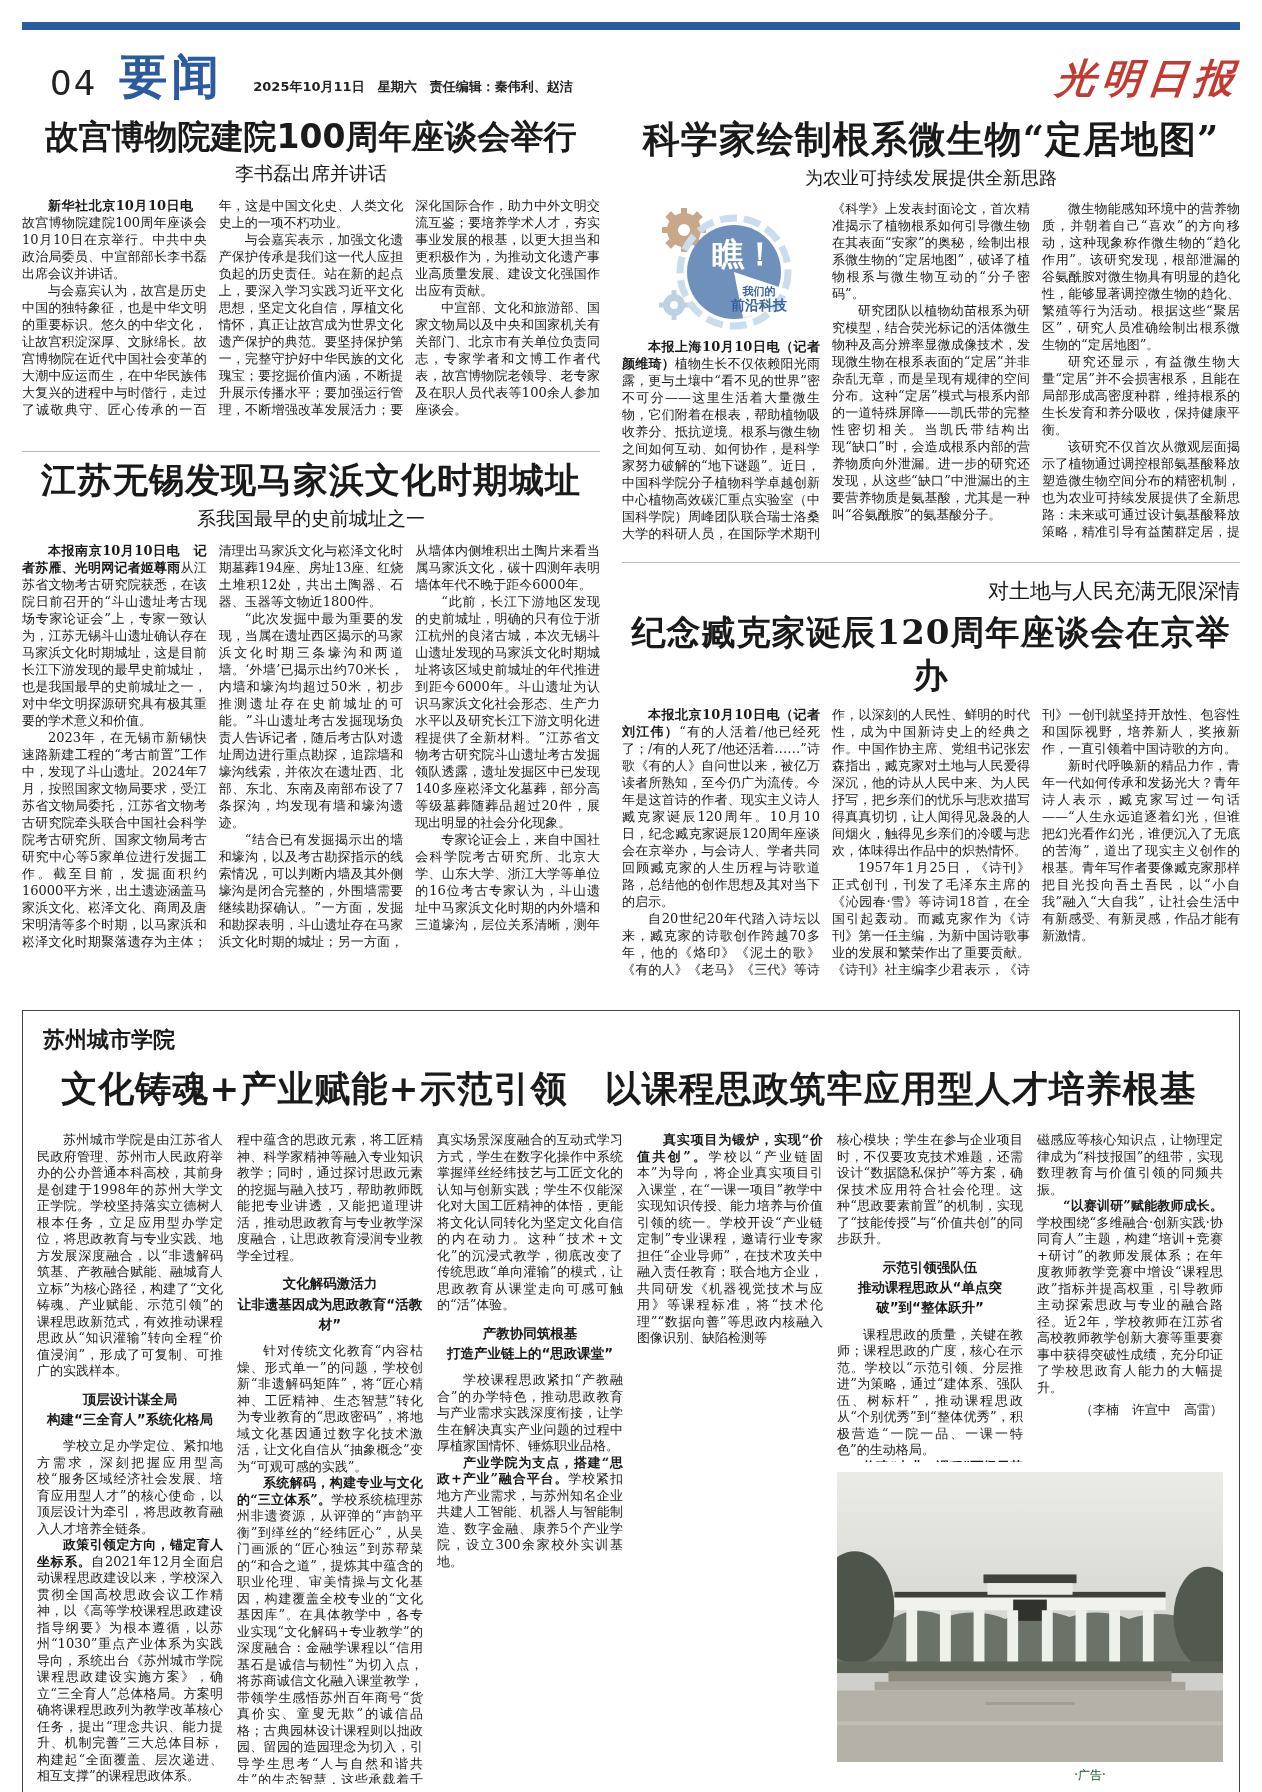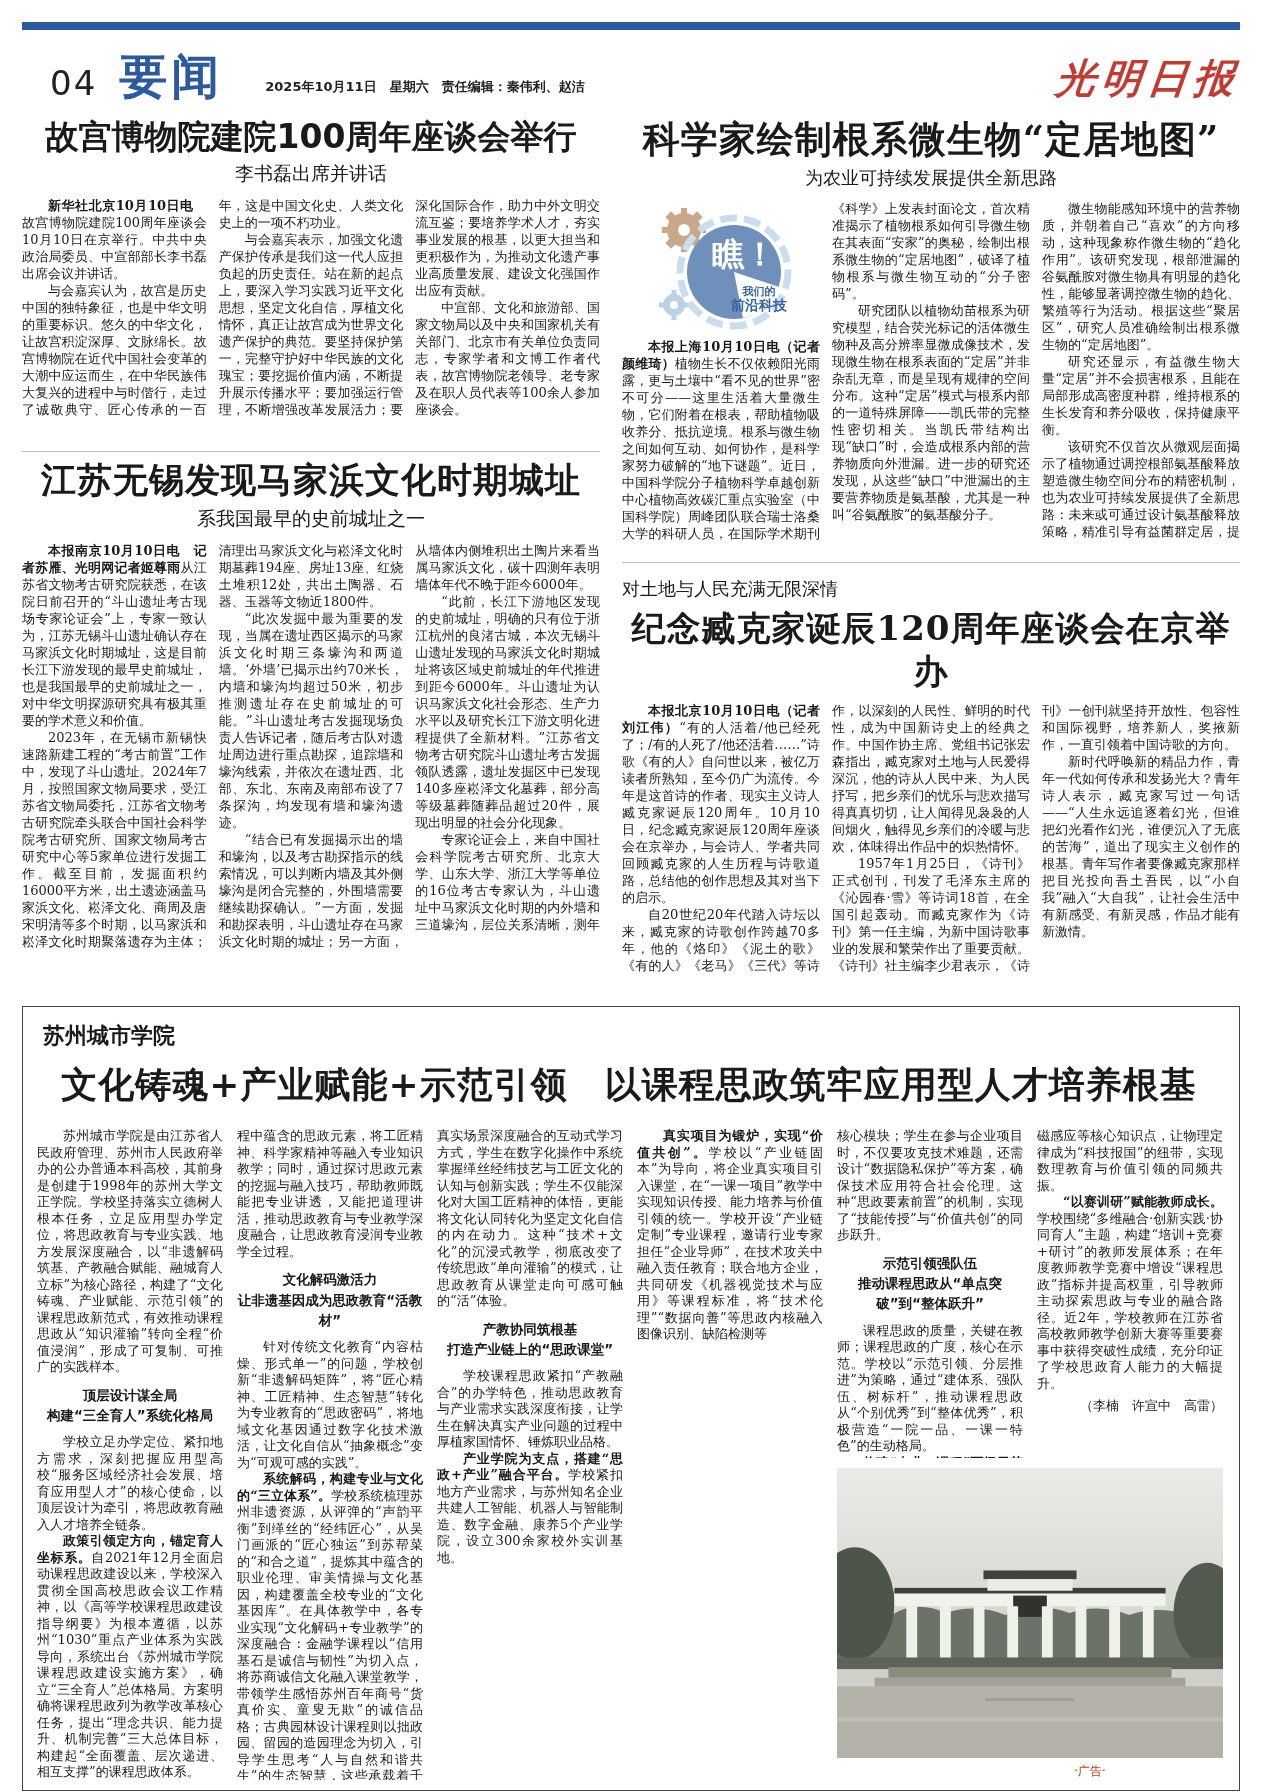--- a/index.html
+++ b/index.html
@@ -7,32 +7,32 @@
        font-family:"DejaVu Serif","Liberation Serif",serif;color:#1a1a1a;}
   .page{padding:22px 22px 0 22px;}
   
   .topbar{height:8px;background:#2b5a9e;}
   .mast{display:flex;align-items:flex-end;margin:6px 0 10px 0;height:64px;}
   .pagenum{font-family:"DejaVu Sans","Liberation Sans",sans-serif;font-size:34px;
            font-weight:400;color:#222;letter-spacing:2px;margin-left:28px;line-height:1;}
   .section{font-family:"DejaVu Sans","Liberation Sans",sans-serif;font-size:48px;
            font-weight:bold;color:#2b5a9e;margin-left:22px;line-height:1;letter-spacing:4px;}
   .edition{font-family:"DejaVu Sans","Liberation Sans",sans-serif;font-size:13px;
-           font-weight:bold;color:#222;margin-left:42px;margin-bottom:4px;}
+           font-weight:bold;color:#222;margin-left:30px;margin-bottom:4px;}
   .brand{margin-left:auto;margin-bottom:2px;font-size:40px;color:#c23b33;font-weight:bold;
          font-style:italic;transform:skewX(-6deg);letter-spacing:6px;line-height:1;}
   
   .bands{display:flex;gap:22px;}
   .half-l{width:578px;flex:none;}
   .half-r{width:618px;flex:none;}
   h1.head{margin:6px 0 4px 0;text-align:center;line-height:1.25;}
   .head-sans{font-family:"DejaVu Sans","Liberation Sans",sans-serif;font-size:33px;font-weight:bold;}
   .head-serif{font-size:35px;font-weight:bold;letter-spacing:1px;}
   .subhead{text-align:center;font-size:19px;margin:2px 0 10px 0;font-weight:normal;}
-  .kicker{text-align:left;font-size:18px;margin:14px 0 0 0;}
+  .kicker{text-align:right;font-size:21px;margin:14px 0 0 0;}
   .body-cols{column-gap:12px;overflow:hidden;font-size:13px;line-height:17px;text-align:justify;}
   .cols3{column-count:3;}
   .body-cols p{margin:0;text-indent:2em;}
   .body-cols b{font-weight:bold;}
   .hairline{border:none;border-top:1px solid #bbb;margin:12px 0 4px 0;}
   .g-body{height:242px;}
   .m-body{height:350px;}
   .w-body{height:424px;}
   .z-body{height:288px;}
   
@@ -50,21 +50,21 @@
   .adcol p{margin:0;text-indent:2em;}
   .adcol p.cont{text-indent:0;}
   .adcol p.sig{text-align:right;text-indent:0;margin-top:6px;}
   .colsub{font-weight:bold;text-align:center;text-indent:0;margin:9px 0;line-height:1.5;
           font-family:"DejaVu Sans","Liberation Sans",sans-serif;font-size:13.5px;}
   .ad-right{width:386px;flex:none;display:flex;flex-direction:column;height:652px;}
   .ad-right-text{display:flex;gap:14px;height:330px;overflow:hidden;justify-content:space-between;}
   .ad-right-text .adcol{height:330px;}
   .photo{margin-top:10px;flex:1;position:relative;overflow:hidden;background:#cfd0cb;}
   .photo svg{display:block;width:100%;height:100%;}
-  .ad-mark{text-align:center;font-size:12px;color:#c2410c;padding:5px 0 0 120px;}
+  .ad-mark{text-align:center;font-size:12px;color:#14532d;padding:5px 0 0 120px;}
 </style>
 </head>
 <body>
 
 <div class="page">
   <div class="topbar"></div>
   <div class="mast">
     <span class="pagenum">04</span>
     <span class="section">要闻</span>
     <span class="edition">2025年10月11日　星期六　责任编辑：秦伟利、赵洁</span>

